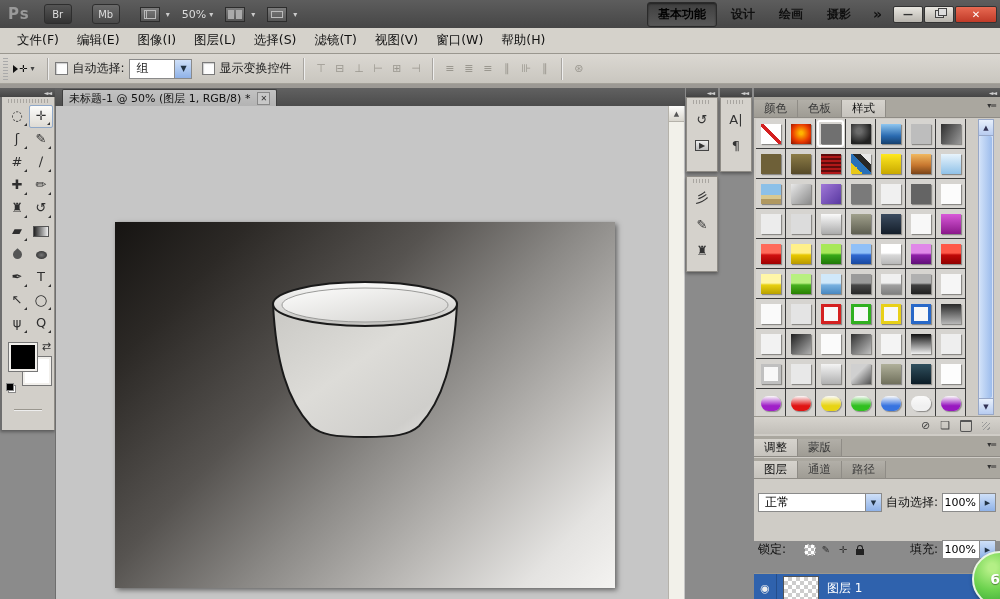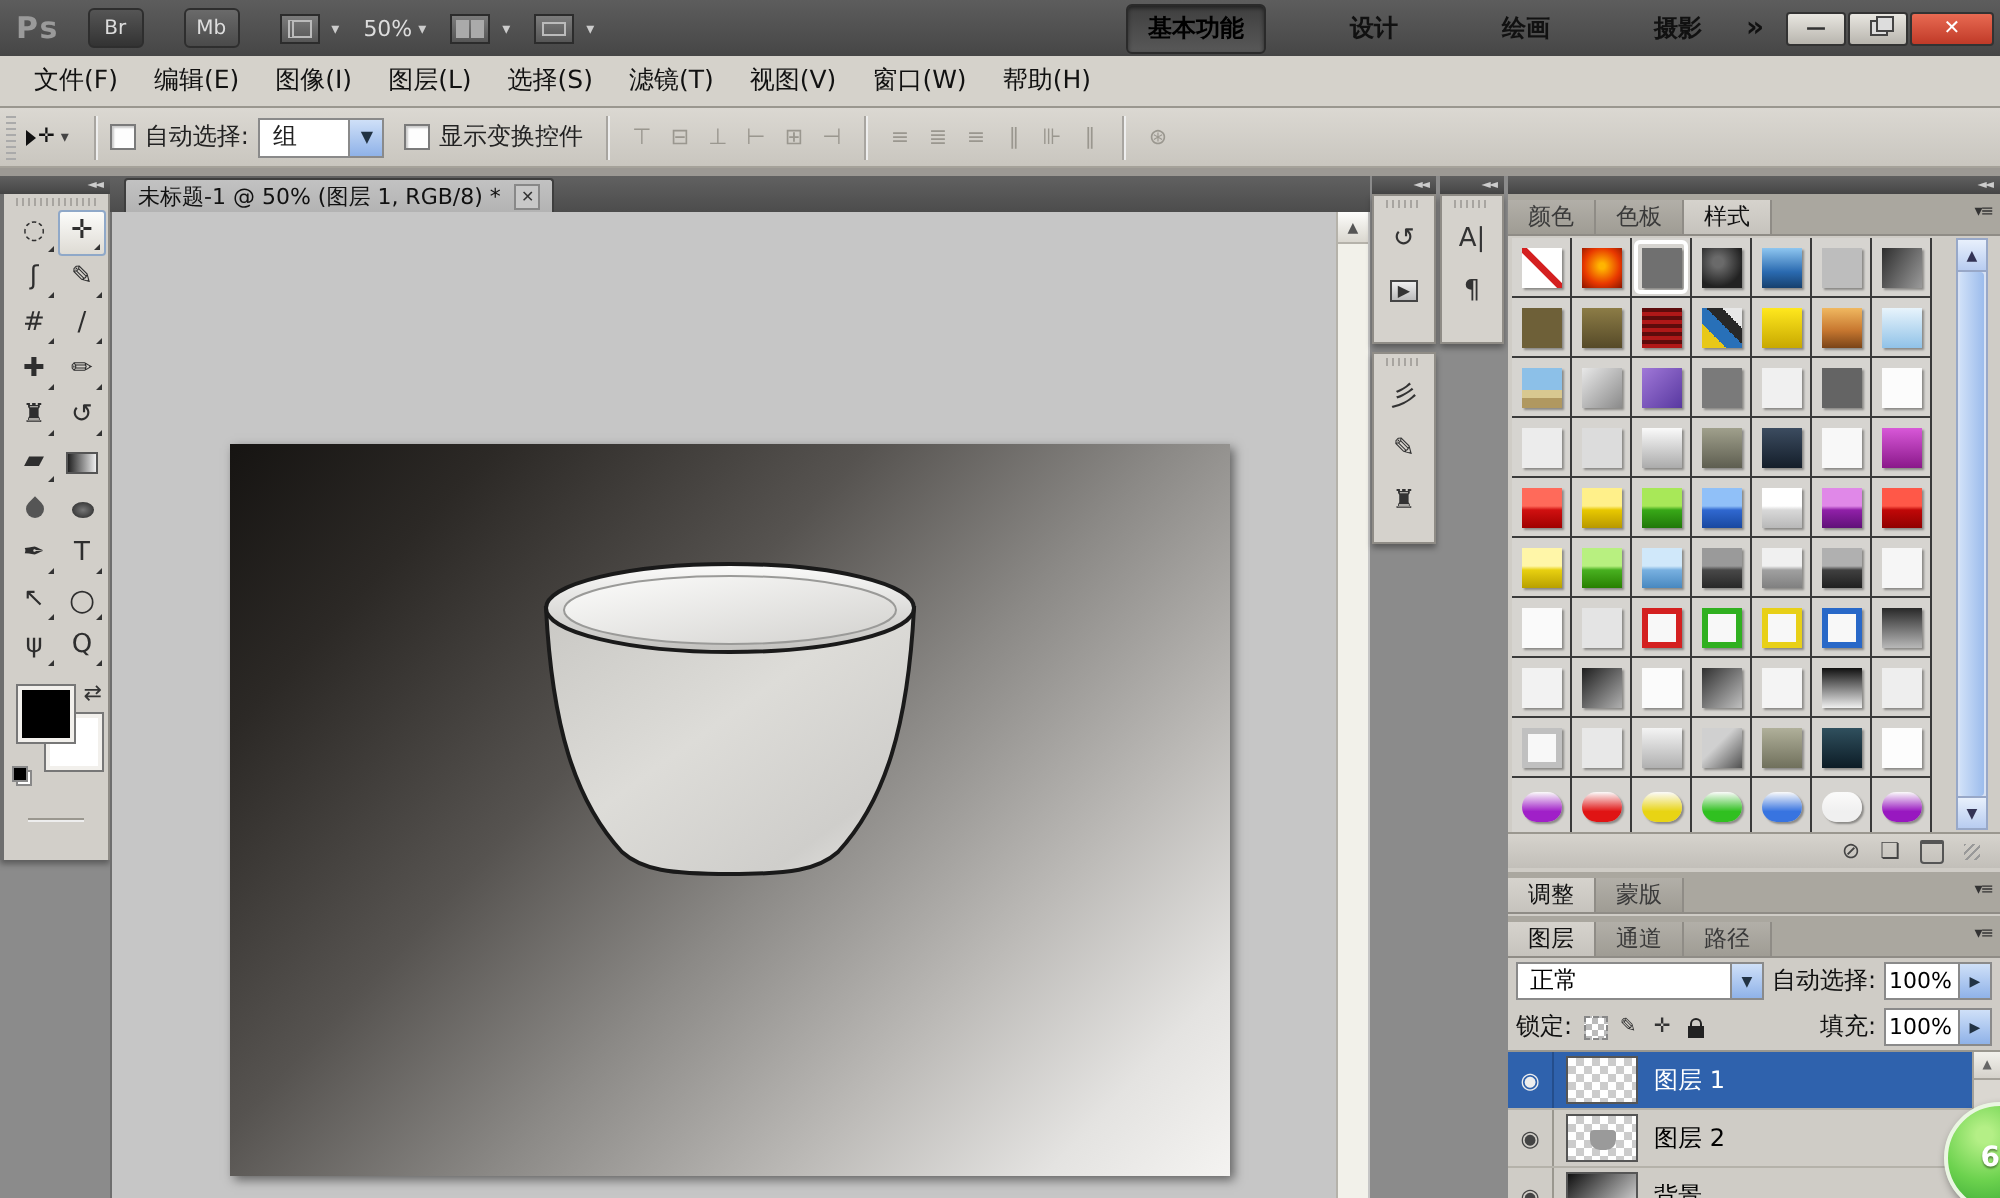--- a/index.html
+++ b/index.html
@@ -16,21 +16,21 @@
   .tb-btn.br{background:linear-gradient(#555,#333);}
   .tb-ico{height:16px;display:flex;align-items:center;margin-right:4px;color:#ccc;font-size:10px;}
   .mini-box{width:18px;height:13px;border:1px solid #2c2c2c;background:linear-gradient(#7c7c7c,#565656);
     display:inline-block;margin-right:2px;position:relative;}
   .mini-box.grid::before{content:"";position:absolute;inset:2px;background:
     linear-gradient(90deg,#aaa 45%,transparent 45% 55%,#aaa 55%);}
   .mini-box.frame::before{content:"";position:absolute;inset:3px;border:1px solid #bbb;}
   .mini-box.film::before{content:"";position:absolute;inset:2px 3px;border:1px solid #bbb;border-left:3px double #bbb;}
   .drop{color:#ccc;font-size:8px;margin-right:12px;}
   .zoom-val{color:#ddd;font-size:11px;margin-right:3px;}
-  .ws-area{margin-left:auto;display:flex;align-items:center;height:28px;gap:28px;}
+  .ws-area{margin-left:auto;display:flex;align-items:center;height:28px;}
   .ws-btn{color:#111;font-weight:bold;font-size:12px;padding:3px 10px;margin:0 2px;cursor:default;}
   .ws-btn.active{background:linear-gradient(#3f3f3f,#585858);border:1px solid #2a2a2a;border-radius:3px;
     box-shadow:inset 0 1px 2px rgba(0,0,0,.5);color:#000;}
   .chev{color:#111;font-weight:bold;font-size:14px;margin:0 10px;}
   .win-ctrls{display:flex;margin-right:3px;}
   .wc{width:28px;height:15px;border:1px solid #333;background:linear-gradient(#e8e6e0,#b8b5ae);
     display:flex;align-items:center;justify-content:center;font-size:10px;font-weight:bold;color:#333;margin-left:1px;border-radius:2px;}
   .wc.close{width:40px;background:linear-gradient(#e86a52,#c03a28);color:#fff;}
   .wc .rest{width:7px;height:6px;border:1px solid #444;position:relative;background:#ddd;}
   .wc .rest::before{content:"";position:absolute;left:2px;top:-3px;width:7px;height:6px;border:1px solid #444;background:#ddd;}
@@ -118,27 +118,27 @@
   .sscroll .sarr{height:15px;background:linear-gradient(#e8f0fc,#b8ccf0);border-bottom:1px solid #98a8c8;
     display:flex;align-items:center;justify-content:center;font-size:7px;color:#335;}
   .sscroll .sarr.down{position:absolute;bottom:0;left:0;right:0;border-top:1px solid #98a8c8;border-bottom:none;}
   .sthumb{position:absolute;left:1px;right:1px;top:16px;bottom:16px;background:linear-gradient(90deg,#cfe0f8,#9cbcec);border-radius:2px;}
   .pfoot{height:17px;background:linear-gradient(#d6d3cd,#c2bfb9);border-top:1px solid #9a978f;
     display:flex;align-items:center;justify-content:flex-end;color:#444;font-size:11px;}
   .pfoot span{margin-right:10px;}
   .trash{width:10px;height:9px;border:1px solid #555;border-top:2px solid #555;border-radius:1px 1px 2px 2px;margin-right:12px;}
   .fgrip{width:8px;height:8px;margin-right:2px;background:repeating-linear-gradient(135deg,#999 0 1px,transparent 1px 3px);}
   
-  .lrow{display:flex;align-items:center;height:23px;padding:0 4px;}
+  .lrow{display:flex;align-items:center;height:23px;padding:12px 4px;}
   .selbox{display:flex;align-items:center;border:1px solid #8a8a8a;background:#fff;height:17px;width:122px;}
   .selbox .val{flex:1;padding-left:6px;font-size:12px;}
   .selbox .cbtn,.valbox .cbtn{width:15px;height:17px;background:linear-gradient(#cfe0f8,#8fb2e8);
     border-left:1px solid #8a8a8a;display:flex;align-items:center;justify-content:center;font-size:7px;color:#234;}
   .lbl{font-size:12px;color:#111;margin:0 4px 0 auto;}
-  .lbl2{font-size:12px;color:#111;margin-right:4px;}
+  .lbl2{font-size:12px;color:#111;margin-right:16px;}
   .valbox{display:flex;align-items:center;border:1px solid #8a8a8a;background:#fff;height:17px;width:52px;}
   .valbox .val{flex:1;text-align:right;padding-right:3px;font-size:11px;}
   .lockicons{display:flex;align-items:center;margin-left:2px;}
   .lockicons .li{width:14px;height:13px;margin-right:3px;display:flex;align-items:center;justify-content:center;font-size:10px;color:#333;}
   .li.checker{background:repeating-conic-gradient(#bbb 0 25%,#fff 0 50%) 0 0/6px 6px;border:1px dashed #888;width:10px;height:10px;}
   .padlock{width:8px;height:6px;background:#222;position:relative;margin-top:4px;}
   .padlock::before{content:"";position:absolute;left:1px;top:-4px;width:4px;height:4px;border:1.5px solid #222;border-bottom:none;border-radius:3px 3px 0 0;}
   
   .llist{position:relative;height:121px;border-top:1px solid #9a978f;overflow:hidden;background:#cfccc6;}
   .lay{display:flex;align-items:center;height:28px;border-bottom:1px solid #b5b2aa;position:relative;padding-right:14px;}

